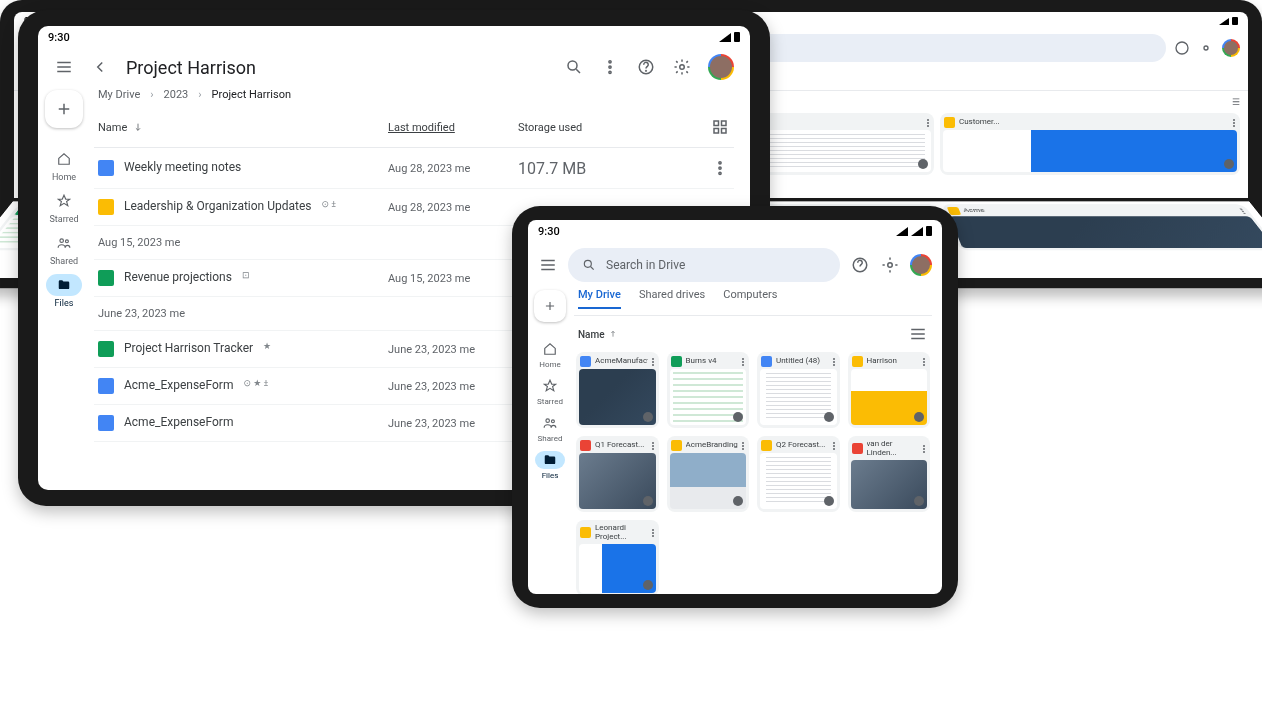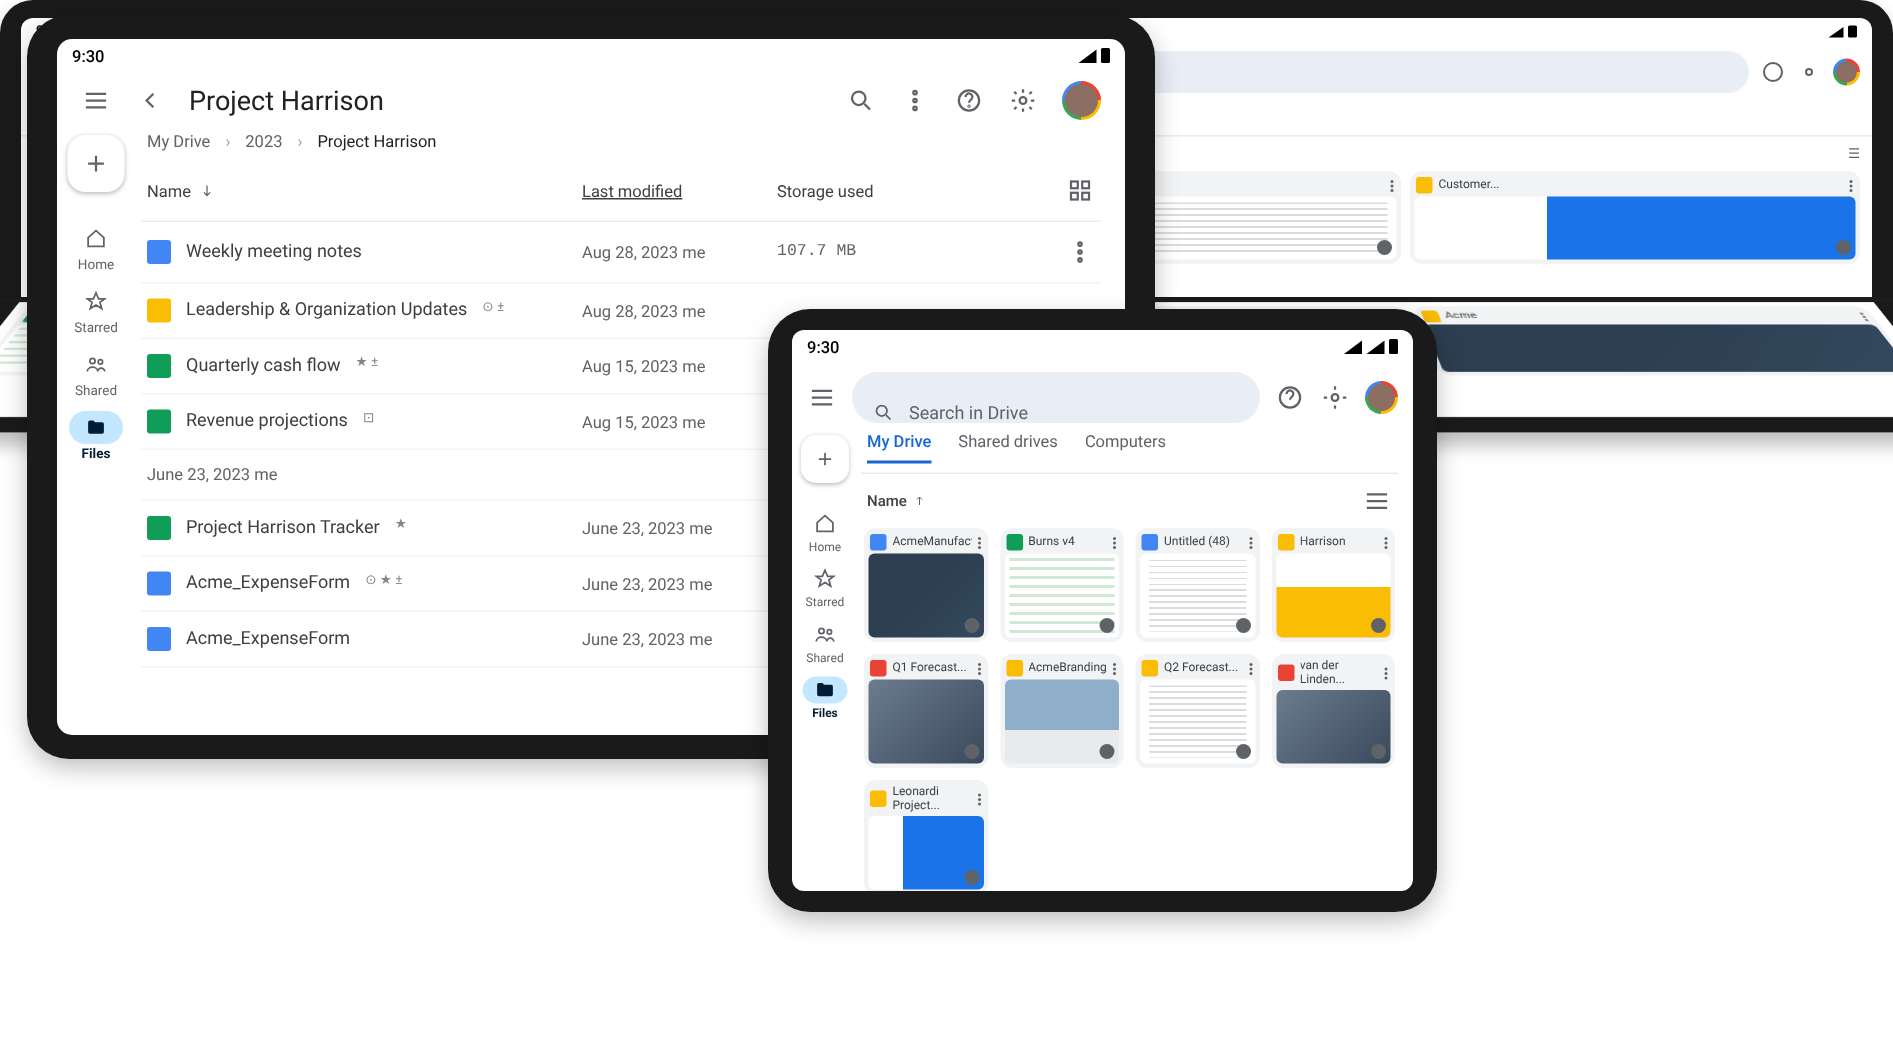--- a/index.html
+++ b/index.html
@@ -35,50 +35,50 @@
 .spacer { flex: 1; }
 .avatar { width: 26px; height: 26px; border-radius: 50%; background: conic-gradient(#ea4335 0 90deg,#fbbc04 90deg 180deg,#34a853 180deg 270deg,#4285f4 270deg 360deg); padding: 2px; }
 .avatar > div { width: 100%; height: 100%; border-radius: 50%; background: #8d6e63; }
 
 .l-body { display: flex; height: calc(100% - 54px); }
 .l-nav { width: 52px; display: flex; flex-direction: column; align-items: center; gap: 8px; padding-top: 4px; }
 .fab { width: 38px; height: 38px; border-radius: 12px; background: #fff; box-shadow: 0 1px 3px rgba(0,0,0,.25); display: flex; align-items: center; justify-content: center; margin-bottom: 8px; }
 .nav-item { display: flex; flex-direction: column; align-items: center; gap: 2px; padding: 4px 0; width: 100%; font-size: 9px; color: #5f6368; }
 .nav-item .pill { width: 36px; height: 22px; border-radius: 11px; display: flex; align-items: center; justify-content: center; }
 .nav-item.active .pill { background: #c2e7ff; }
-.nav-item.active { color: #001d35; font-weight: 700; }
+.nav-item.active { color: #001d35; font-weight: 400; }
 
 .l-main { flex: 1; padding: 0 16px 0 4px; overflow: hidden; }
 .breadcrumb { display: flex; align-items: center; gap: 10px; font-size: 11px; color: #5f6368; padding: 2px 0 10px 4px; }
 .breadcrumb .crumb.current { color: #202124; }
 .chev { color: #9aa0a6; }
 
 .col-head { display: flex; align-items: center; font-size: 11px; color: #3c4043; padding: 6px 4px 10px 4px; border-bottom: 1px solid #e8eaed; }
 .col-head .c-name { width: 290px; display: flex; align-items: center; gap: 6px; }
 .col-head .c-mod { width: 130px; text-decoration: underline; }
 .col-head .c-stor { flex: 1; }
 .grid-toggle { color: #5f6368; }
 
 .row { display: flex; align-items: center; font-size: 12px; color: #3c4043; padding: 10px 4px; border-bottom: 1px solid #f1f3f4; }
 .row .c-name { width: 290px; display: flex; gap: 10px; }
 .row .c-mod { width: 130px; color: #5f6368; font-size: 11px; }
-.row .c-stor { flex: 1; color: #5f6368; font-size: 11px; font-family: Liberation Mono, monospace; }
+.row .c-stor { flex: 1; color: #5f6368; font-size: 16px; }
 .row .more { color: #5f6368; }
 
 .fic { width: 16px; height: 16px; border-radius: 2px; flex-shrink: 0; }
 .fic.doc { background: #4285f4; }
 .fic.slide { background: #fbbc04; }
 .fic.sheet { background: #0f9d58; }
 .fic.pdf { background: #ea4335; }
 .badge { font-size: 9px; color: #80868b; }
 
 
 .m-searchrow { display: flex; align-items: center; gap: 10px; padding: 6px 10px; }
 .burger { color: #5f6368; }
-.searchbox { flex: 1; height: 34px; background: #e9eef6; border-radius: 17px; display: flex; align-items: flex-end; gap: 10px; padding: 0 14px; color: #5f6368; font-size: 12px; }
+.searchbox { flex: 1; height: 34px; background: #e9eef6; border-radius: 17px; display: flex; align-items: center; gap: 10px; padding: 0 14px; color: #5f6368; font-size: 12px; }
 .m-body { display: flex; height: calc(100% - 64px); }
 .m-nav { width: 44px; display: flex; flex-direction: column; align-items: center; gap: 6px; padding-top: 2px; }
 .m-nav .fab { width: 32px; height: 32px; border-radius: 10px; }
 .m-nav .nav-item { font-size: 8px; }
 .m-nav .nav-item .pill { width: 30px; height: 18px; }
 
 .m-main { flex: 1; padding: 0 10px 0 2px; overflow: hidden; }
 .tabs { display: flex; gap: 18px; font-size: 11px; padding: 0 4px 6px 4px; border-bottom: 1px solid #e8eaed; }
 .tab { padding-bottom: 6px; color: #5f6368; }
 .tab.active { color: #1967d2; font-weight: 500; border-bottom: 2px solid #1967d2; }
@@ -268,25 +268,20 @@
               <div class="c-name">
                 <span class="fic slide"></span>
                 <span>Leadership &amp; Organization Updates</span> 
                 <span class="badge">⊙ ±</span>
               </div>
               <div class="c-mod">Aug 28, 2023 me</div>
               <div class="c-stor"></div>
               <span style="width:14px"></span>
             </div>
             <div class="row">
-              <div class="c-name">
-                <span class="fic sheet"></span>
-                <span>Quarterly cash flow</span> 
-                <span class="badge">★ ±</span>
-              </div>
               <div class="c-mod">Aug 15, 2023 me</div>
               <div class="c-stor"></div>
               <span style="width:14px"></span>
             </div>
             <div class="row">
               <div class="c-name">
                 <span class="fic sheet"></span>
                 <span>Revenue projections</span> 
                 <span class="badge">⊡</span>
               </div>

